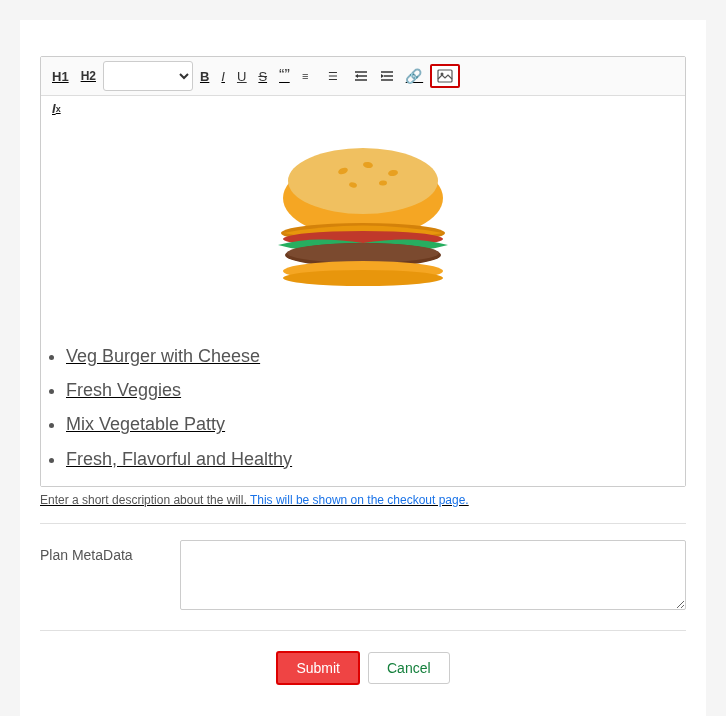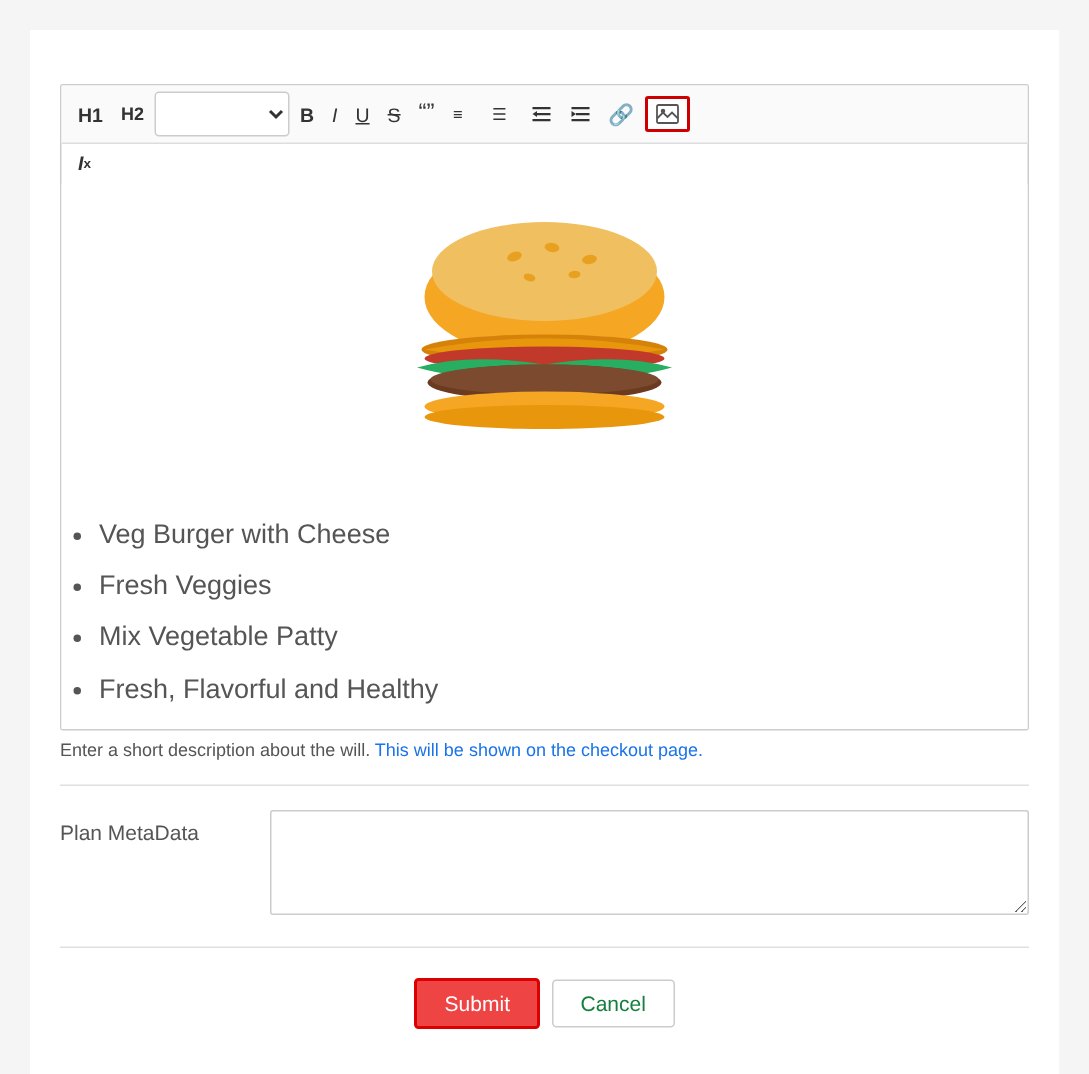--- a/index.html
+++ b/index.html
@@ -27,20 +27,21 @@
     .form-label {
       width: 140px;
       min-width: 140px;
       color: #555;
       font-size: 14px;
       padding-top: 6px;
       line-height: 1.4;
     }
     .form-field {
       flex: 1;
+      text-decoration: underline;
     }
 
     
     .editor-wrapper {
       border: 1px solid #ccc;
       border-radius: 2px;
     }
     .toolbar {
       display: flex;
       align-items: center;

